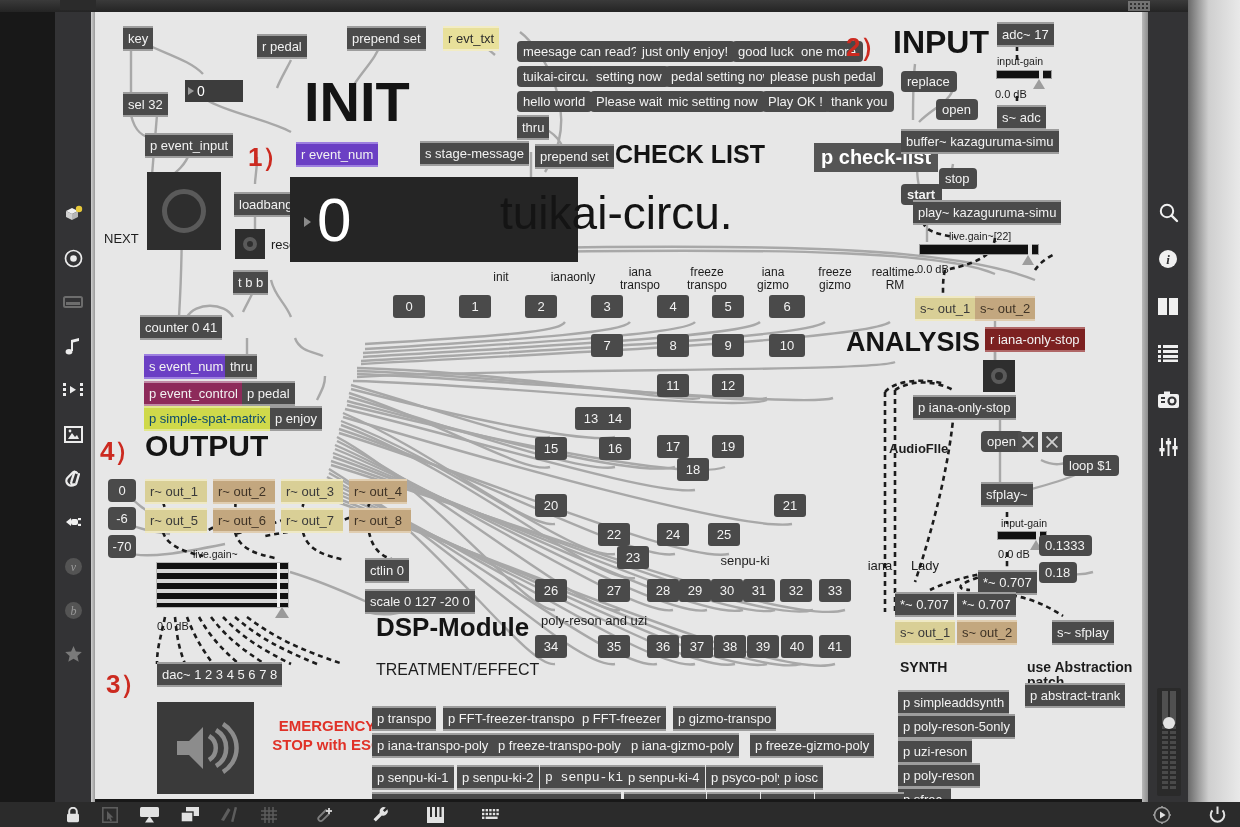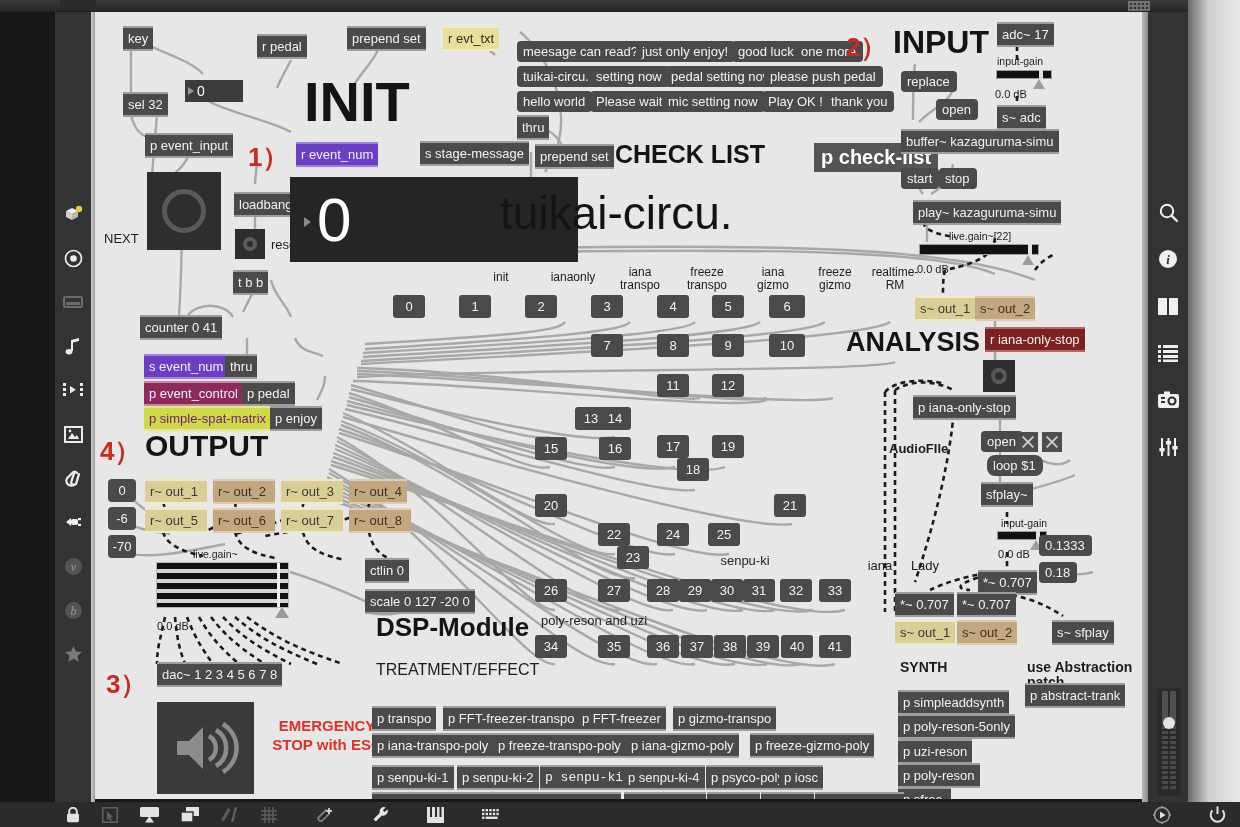--- a/index.html
+++ b/index.html
@@ -114,21 +114,21 @@
     font-size: 13px;
     line-height: 1;
     padding: 4px 7px 4px 6px;
     white-space: nowrap;
     border-radius: 4px;
     font-family: "Liberation Sans", sans-serif;
   }
   .msg.sq { border-radius: 3px; }
   .obj.purple  { background:#6b3fc4; border-color:#9d7fe0; }
   .obj.magenta { background:#8d2a5a; border-color:#c08aa6; }
-  .obj.olive   { background:#cfd94a; color:#701a75; border-color:#e2e88c; }
+  .obj.olive   { background:#cfd94a; color:#0c4a6e; border-color:#e2e88c; }
   .obj.yellowsig { background:#d9cf96; color:#3a3a3a; border-color:#efe9c4; }
   .obj.tansig    { background:#c3a77f; color:#3f3326; border-color:#e0cdb0; }
   .obj.yellowbox { background:#e8e09a; color:#2d2d2d; border-color:#f2ecc5; }
   .obj.darkred   { background:#7c2121; border-color:#b06767; }
 
   .label {
     position:absolute; color:#1c1c1c; font-size:12px; line-height:1.1;
     white-space:pre-line; text-align:center; font-family:"Liberation Sans", sans-serif;
   }
   .label.left { text-align:left; }
@@ -676,21 +676,21 @@
     <div class="smallgain" style="left:901px; top:58px; width:56px;">
       <div class="nub" style="left:42px;"></div>
         <div class="tri" style="left:36px;"></div>
     </div>
     <div class="db-label" style="left:900px; top:76px;">0.0 dB</div>
     <div class="obj" style="left:902px; top:93px;">s~ adc</div>
 
     <div class="msg" style="left:806px; top:59px;">replace</div>
     <div class="msg" style="left:841px; top:87px;">open</div>
     <div class="obj" style="left:806px; top:117px;">buffer~ kazaguruma-simu</div>
-    <div class="msg" style="left:806px; top:156px;">start</div>
+    <div class="msg" style="left:806px; top:172px;font-weight:bold;">start</div>
     <div class="msg" style="left:844px; top:156px;">stop</div>
     <div class="obj" style="left:818px; top:188px;">play~ kazaguruma-simu</div>
     <div class="tinylabel" style="left:854px; top:218px;">live.gain~[22]</div>
     <div class="smallgain" style="left:824px; top:232px; width:120px; height:11px;">
       <div class="nub" style="left:108px; height:11px;"></div>
         <div class="tri" style="left:102px;"></div>
     </div>
     <div class="db-label" style="left:822px; top:251px;">0.0 dB</div>
 
     <div class="obj yellowsig" style="left:820px; top:284px;">s~ out_1</div>
@@ -709,21 +709,21 @@
           <line x1="1.6" y1="1.6" x2="12.4" y2="12.4" stroke="#cfcfcf" stroke-width="1.7"></line>
           <line x1="12.4" y1="1.6" x2="1.6" y2="12.4" stroke="#cfcfcf" stroke-width="1.7"></line>
         </svg>
     </div>
     <div class="xbox" style="left:947px; top:420px; width:20px; height:20px;">
       <svg width="14" height="14" viewBox="0 0 14 14">
           <line x1="1.6" y1="1.6" x2="12.4" y2="12.4" stroke="#cfcfcf" stroke-width="1.7"></line>
           <line x1="12.4" y1="1.6" x2="1.6" y2="12.4" stroke="#cfcfcf" stroke-width="1.7"></line>
         </svg>
     </div>
-    <div class="msg" style="left:892px; top:443px;border-radius:8px;">loop $1</div>
+    <div class="msg" style="left:968px; top:443px;">loop $1</div>
     <div class="obj" style="left:886px; top:470px;">sfplay~</div>
     <div class="tinylabel" style="left:906px; top:505px;">input-gain</div>
     <div class="smallgain" style="left:902px; top:519px; width:50px;">
       <div class="nub" style="left:38px;"></div>
         <div class="tri" style="left:32px;"></div>
     </div>
     <div class="db-label" style="left:903px; top:536px;">0.0 dB</div>
 
     <div class="obj" style="left:883px; top:558px;">*~ 0.707</div>
     <div class="msg" style="left:944px; top:523px;">0.1333</div>

